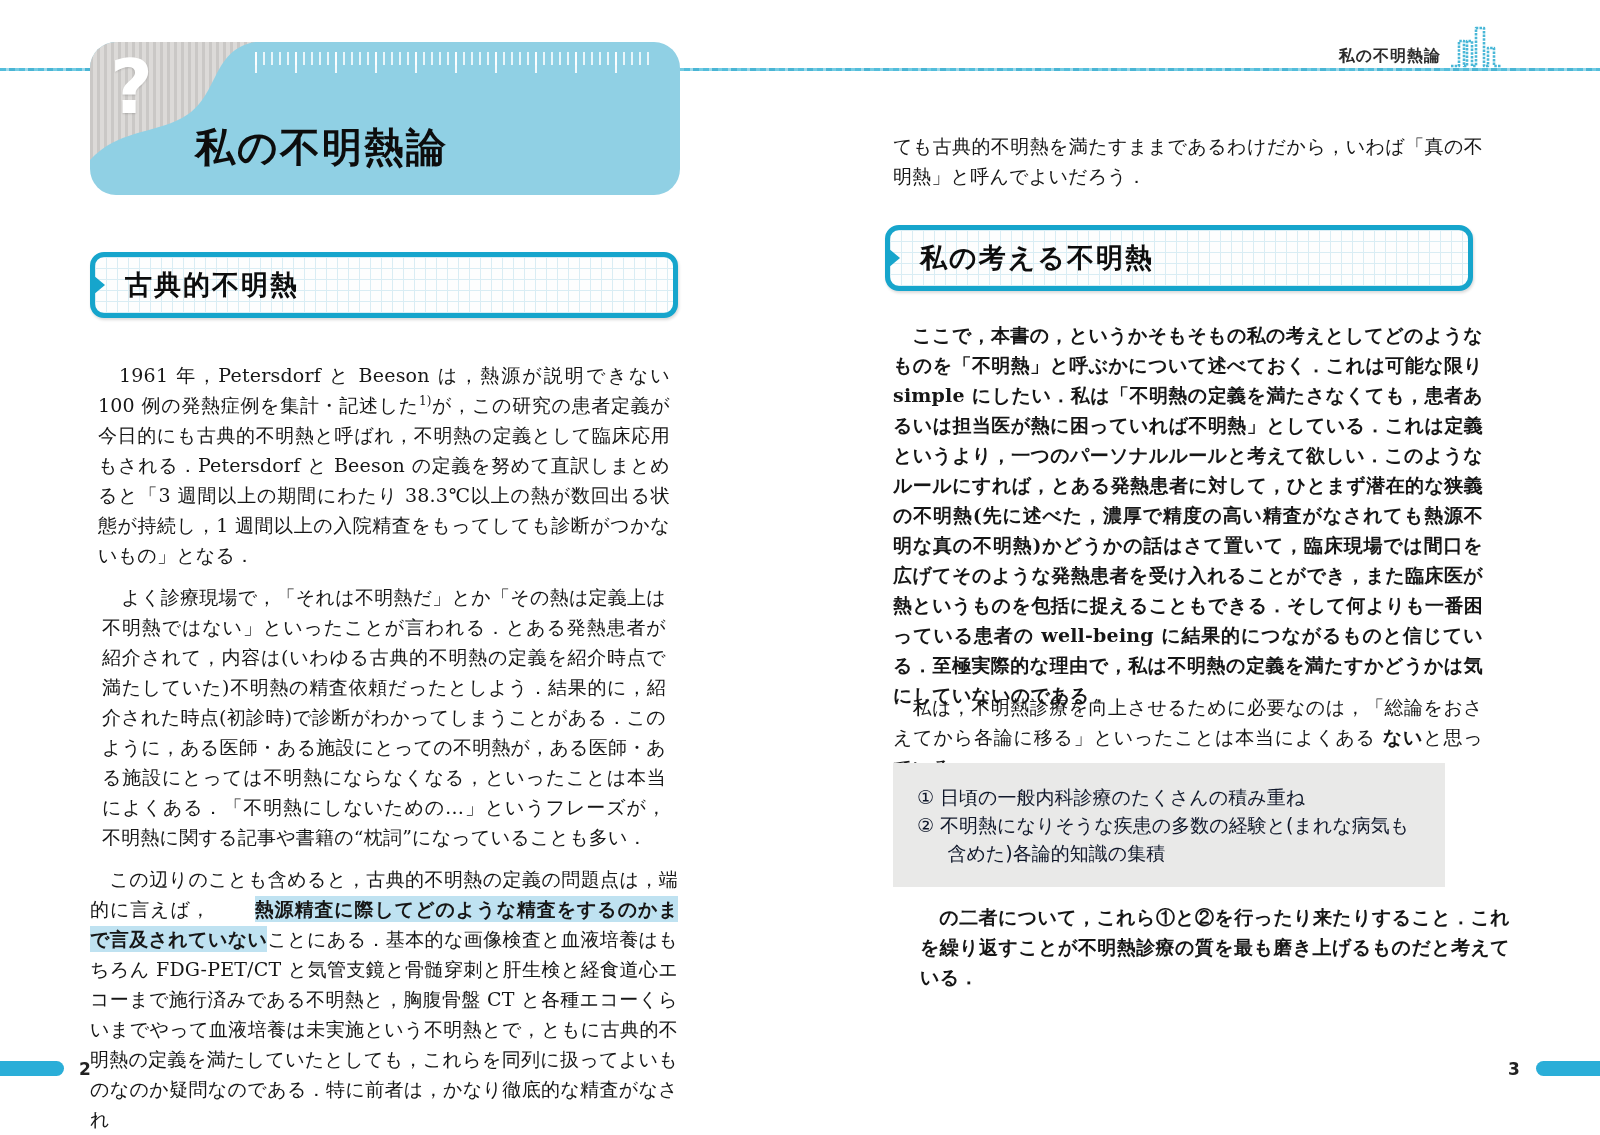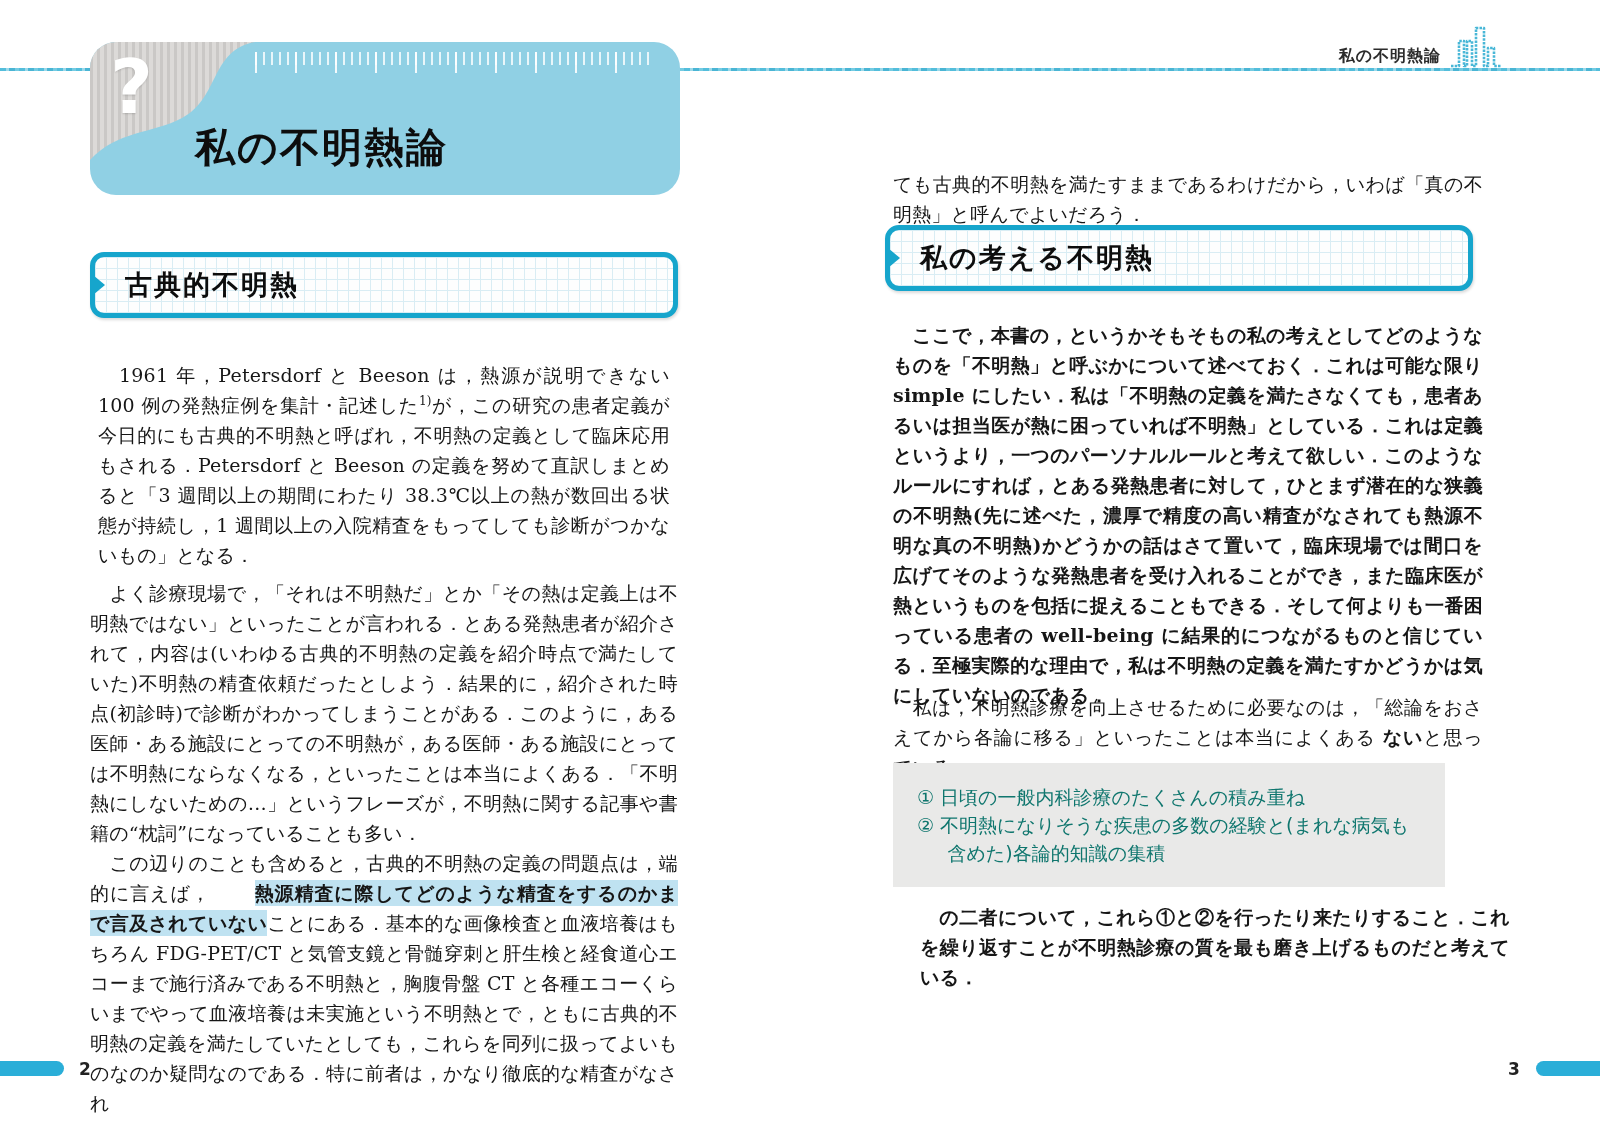--- a/index.html
+++ b/index.html
@@ -65,35 +65,35 @@
     color:#0d0d0d;padding-left:30px;letter-spacing:2px;
   }
   #section-left{left:90px;top:252px;width:578px;}
   #section-right{left:885px;top:225px;width:578px;}
   
   .body-text{
     position:absolute;font-size:19px;line-height:30px;text-align:justify;
     letter-spacing:.2px;color:#161616;z-index:2;
   }
   #left-body{left:90px;top:352px;width:588px;}
-  #right-p0{left:893px;top:131px;width:590px;margin-top:38px;}
+  #right-p0{left:893px;top:131px;width:590px;}
   #right-p1{left:893px;top:320px;width:590px;font-weight:bold;}
   #right-p2{left:893px;top:692px;width:590px;}
   #right-p3{left:920px;top:902px;width:590px;font-weight:bold;}
   sup{font-size:12px;line-height:0;}
   .hl{
     background:#bfe2f1;font-family:"DejaVu Sans","Liberation Sans",sans-serif;
     font-weight:bold;padding:2px 0;margin-left:44px;
   }
   .bold-gothic{font-family:"DejaVu Sans","Liberation Sans",sans-serif;font-weight:bold;margin-left:7px;}
   
   .gray-box{
     position:absolute;left:893px;top:763px;width:504px;background:#e9e9e8;
     padding:20px 24px;z-index:2;
-    font-family:"DejaVu Sans","Liberation Sans",sans-serif;font-size:19px;line-height:28px;color:#0f766e;
+    font-family:"DejaVu Sans","Liberation Sans",sans-serif;font-size:19px;line-height:28px;color:#0f172a;
   }
   .gray-box .item{padding-left:1.6em;text-indent:-1.6em;}
   
   .footer-bar{position:absolute;top:1061px;height:15px;background:#2aaed8;z-index:2;}
   #bar-left{left:0;width:64px;border-radius:0 8px 8px 0;}
   #bar-right{right:0;width:64px;border-radius:8px 0 0 8px;}
   .page-num{
     position:absolute;top:1059px;font-family:"DejaVu Sans","Liberation Sans",sans-serif;
     font-size:17px;font-weight:bold;color:#222;z-index:2;
   }
@@ -132,21 +132,21 @@
   <span class="chapter-title">私の不明熱論</span>
 </div>
 
 <div class="section-box" id="section-left">
   <span class="notch"></span>
   <span class="section-title">古典的不明熱</span>
 </div>
 
 <div class="body-text" id="left-body">
   <p style="margin:8px"><span>　1961 年，Petersdorf と Beeson は，熱源が説明できない 100 例の発熱症例を集計・記述した</span><sup>1)</sup><span>が，この研究の患者定義が今日的にも古典的不明熱と呼ばれ，不明熱の定義として臨床応用もされる．Petersdorf と Beeson の定義を努めて直訳しまとめると「3 週間以上の期間にわたり 38.3℃以上の熱が数回出る状態が持続し，1 週間以上の入院精査をもってしても診断がつかないもの」となる．</span></p>
-  <p style="margin:0">　よく診療現場で，「それは不明熱だ」とか「その熱は定義上は不明熱ではない」といったことが言われる．とある発熱患者が紹介されて，内容は(いわゆる古典的不明熱の定義を紹介時点で満たしていた)不明熱の精査依頼だったとしよう．結果的に，紹介された時点(初診時)で診断がわかってしまうことがある．このように，ある医師・ある施設にとっての不明熱が，ある医師・ある施設にとっては不明熱にならなくなる，といったことは本当によくある．「不明熱にしないための…」というフレーズが，不明熱に関する記事や書籍の“枕詞”になっていることも多い．</p>
+  <p style="margin:12px">　よく診療現場で，「それは不明熱だ」とか「その熱は定義上は不明熱ではない」といったことが言われる．とある発熱患者が紹介されて，内容は(いわゆる古典的不明熱の定義を紹介時点で満たしていた)不明熱の精査依頼だったとしよう．結果的に，紹介された時点(初診時)で診断がわかってしまうことがある．このように，ある医師・ある施設にとっての不明熱が，ある医師・ある施設にとっては不明熱にならなくなる，といったことは本当によくある．「不明熱にしないための…」というフレーズが，不明熱に関する記事や書籍の“枕詞”になっていることも多い．</p>
   <p style="margin:0"><span>　この辺りのことも含めると，古典的不明熱の定義の問題点は，端的に言えば，</span><span class="hl">熱源精査に際してどのような精査をするのかまで言及されていない</span><span>ことにある．基本的な画像検査と血液培養はもちろん FDG-PET/CT と気管支鏡と骨髄穿刺と肝生検と経食道心エコーまで施行済みである不明熱と，胸腹骨盤 CT と各種エコーくらいまでやって血液培養は未実施という不明熱とで，ともに古典的不明熱の定義を満たしていたとしても，これらを同列に扱ってよいものなのか疑問なのである．特に前者は，かなり徹底的な精査がなされ</span></p>
 </div>
 
 <div class="body-text" id="right-p0">ても古典的不明熱を満たすままであるわけだから，いわば「真の不明熱」と呼んでよいだろう．</div>
 
 <div class="section-box" id="section-right">
   <span class="notch"></span>
   <span class="section-title">私の考える不明熱</span>
 </div>
 

